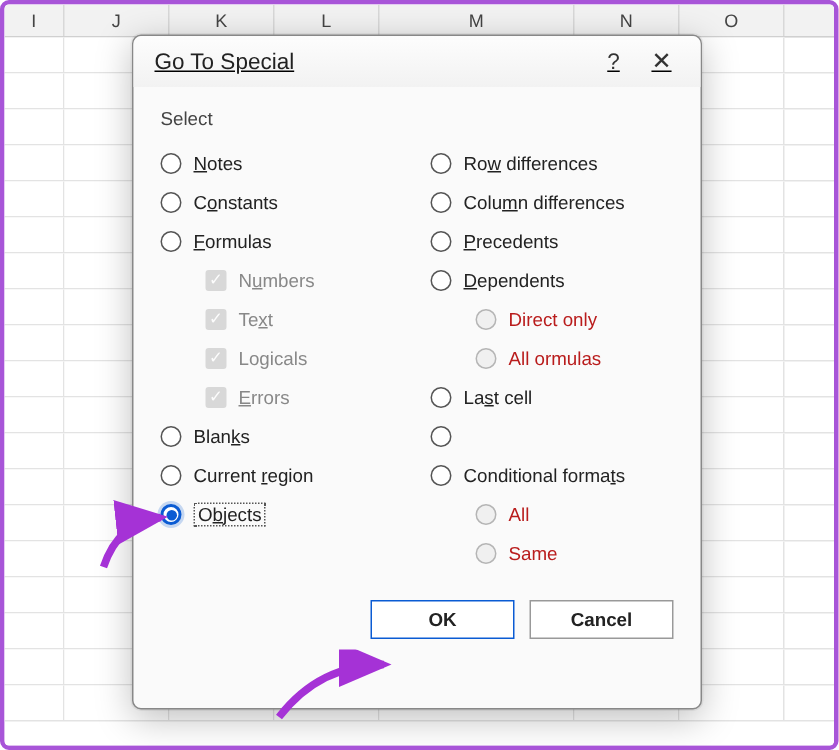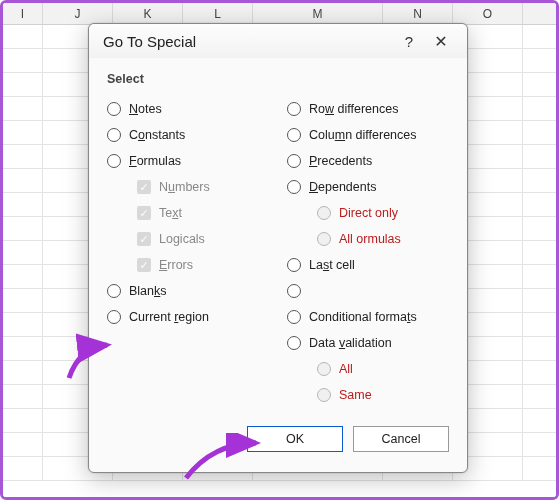--- a/index.html
+++ b/index.html
@@ -61,20 +61,21 @@
     box-shadow: 0 6px 24px rgba(0,0,0,0.25), 0 0 0 1px rgba(0,0,0,0.05);
   }
   .titlebar {
     display: flex;
     align-items: center;
     height: 34px;
     padding: 0 10px 0 14px;
     background: linear-gradient(#fdfdfd,#f2f2f2);
     border-top-left-radius: 6px;
     border-top-right-radius: 6px;
+    text-decoration: underline;
   }
   .title {
     flex: 1;
     font-size: 15px;
     color: #222;
   }
   .tbicon {
     width: 32px;
     text-align: center;
     font-size: 15px;
@@ -82,21 +83,20 @@
     cursor: default;
   }
   .tbicon.close { font-size: 16px; }
   .body {
     padding: 10px 18px 12px 18px;
   }
   .section-label {
     font-size: 12.5px;
     color: #444;
     margin: 4px 0 10px 0;
-    font-weight: bold;
   }
   .cols {
     display: flex;
     gap: 18px;
   }
   .col { flex: 1; text-align: center; }
   .opt {
     display: flex;
     align-items: center;
     height: 26px;
@@ -141,20 +141,21 @@
   .label .ul { text-decoration: underline; }
   .opt.selected .label {
     border: 1px dotted #555;
     padding: 0 2px;
   }
   .buttons {
     display: flex;
     justify-content: flex-end;
     gap: 10px;
     margin-top: 18px;
+    font-weight: bold;
   }
   .btn {
     width: 96px;
     height: 26px;
     border: 1px solid #999;
     background: #fff;
     font-size: 12.5px;
     color: #222;
     display: flex;
     align-items: center;
@@ -398,20 +399,24 @@
             <span class="label"><span class="ul">E</span>rrors</span>
           </div>
         <div class="opt">
             <span class="radio"></span>
             <span class="label">Blan<span class="ul">k</span>s</span>
           </div>
         <div class="opt">
             <span class="radio"></span>
             <span class="label">Current <span class="ul">r</span>egion</span>
           </div>
+        <div class="opt selected">
+            <span class="radio selected"></span>
+            <span class="label">O<span class="ul">b</span>jects</span>
+          </div>
       </div>
 
       <div class="col">
         <div class="opt">
             <span class="radio"></span>
             <span class="label">Ro<span class="ul">w</span> differences</span>
           </div>
         <div class="opt">
             <span class="radio"></span>
             <span class="label">Colu<span class="ul">m</span>n differences</span>
@@ -435,24 +440,20 @@
         <div class="opt">
             <span class="radio"></span>
             <span class="label">La<span class="ul">s</span>t cell</span>
           </div>
         <div class="opt">
             <span class="radio"></span>
           </div>
         <div class="opt">
             <span class="radio"></span>
             <span class="label">Conditional forma<span class="ul">t</span>s</span>
-          </div>
-        <div class="opt">
-            <span class="radio"></span>
-            <span class="label">Data <span class="ul">v</span>alidation</span>
           </div>
         <div class="opt sub2">
             <span class="radio disabled"></span>
             <span class="label">All</span>
           </div>
         <div class="opt sub2">
             <span class="radio disabled"></span>
             <span class="label">Same</span>
           </div>
       </div>

